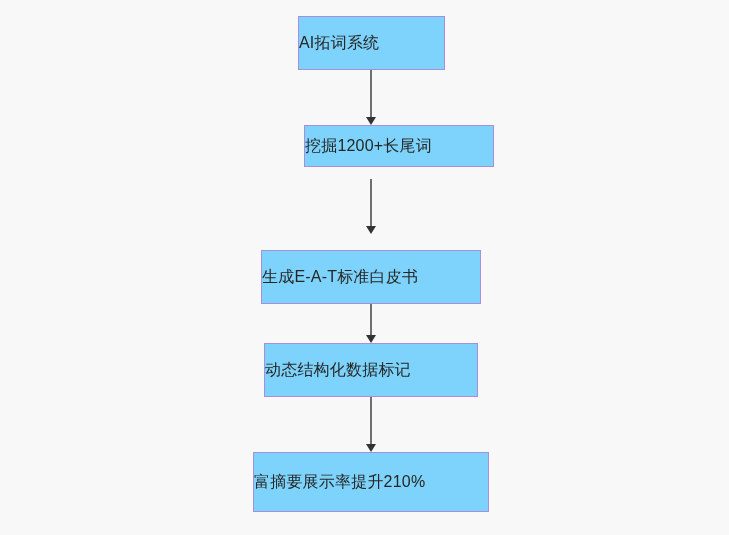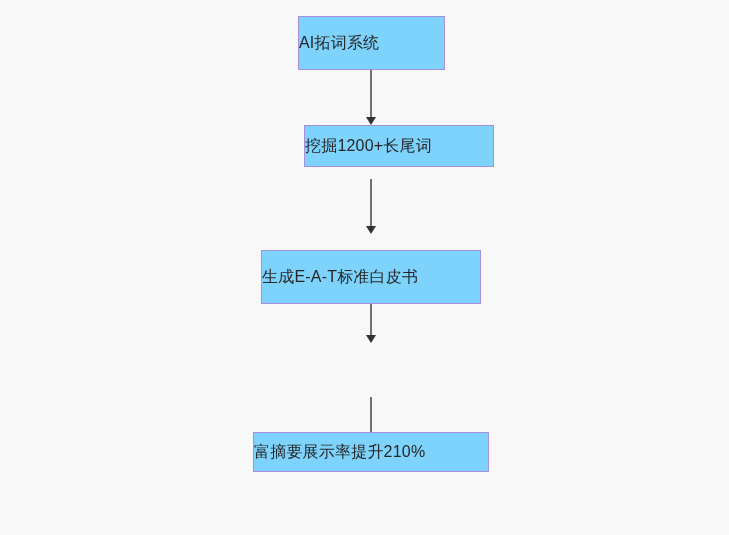--- a/index.html
+++ b/index.html
@@ -92,18 +92,21 @@
   </div>
 
   <div class="node" style="left:276px; top:125px; width:190px; height:42px;margin-left:28px;">
     <span class="node-label">挖掘1200+长尾词</span>
   </div>
 
   <div class="node" style="left:261px; top:234px; width:220px; height:54px;margin-top:16px;">
     <span class="node-label">生成E-A-T标准白皮书</span>
   </div>
 
+  <div class="node" style="left:264px; top:343px; width:214px; height:54px;">
+    <span class="node-label">动态结构化数据标记</span>
+  </div>
 
-  <div class="node" style="left:253px; top:432px; width:236px; height:40px;">
+  <div class="node" style="left:253px; top:452px; width:236px; height:60px;">
     <span class="node-label">富摘要展示率提升210%</span>
   </div>
 
 </div>
 
 </body></html>

